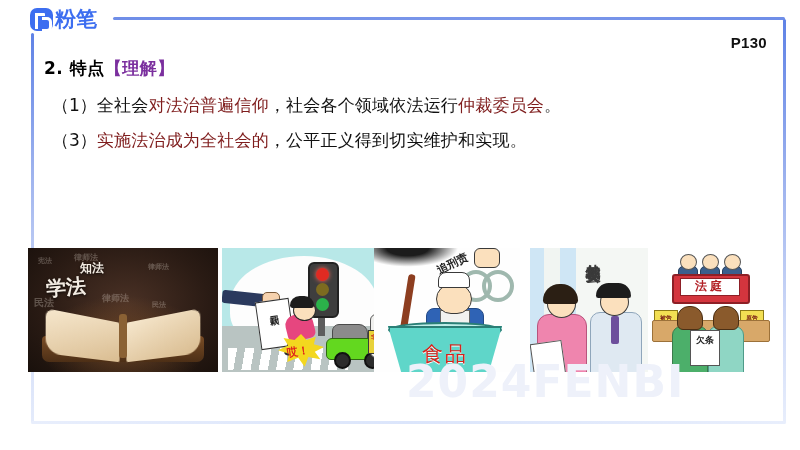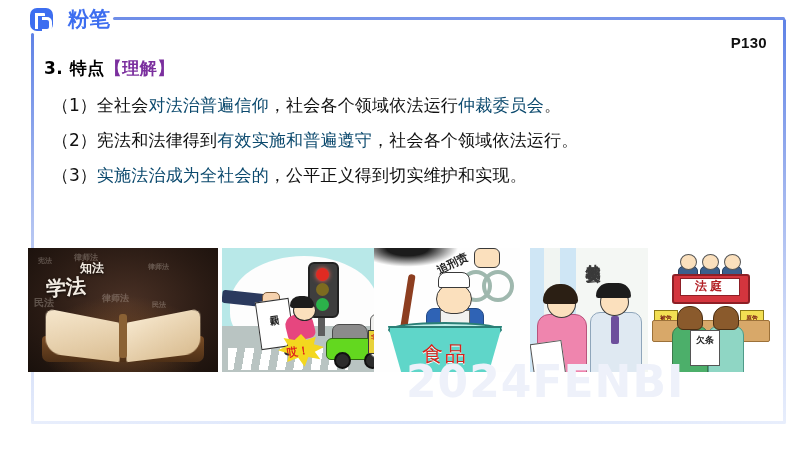--- a/index.html
+++ b/index.html
@@ -26,21 +26,21 @@
     background:linear-gradient(to bottom,#5f82e6 0%,#9db2ee 40%,#cfdaf7 75%,#e8eefc 100%);
     border-radius:2px;
   }
   .frame-bottom{
     position:absolute;left:31px;top:421px;width:755px;height:3px;
     background:linear-gradient(to right,#e8eefc,#dbe5fb 50%,#e8eefc);
     border-radius:2px;
   }
 
   
-  .logo{position:absolute;left:30px;top:8px;display:flex;align-items:flex-end;gap:15px;}
+  .logo{position:absolute;left:30px;top:8px;display:flex;align-items:flex-end;gap:2px;}
   .logo-mark{
     width:23px;height:23px;border-radius:7px;
     background:#3d6ef0;position:relative;flex:none;
   }
   .logo-mark::before{
     content:"";position:absolute;left:5px;top:5px;width:7px;height:13px;
     border-left:3px solid #fff;border-top:3px solid #fff;border-top-right-radius:1px;
   }
   .logo-mark::after{
     content:"";position:absolute;left:12px;top:9px;width:7px;height:9px;
@@ -69,21 +69,21 @@
   .heading .tag{color:#7b2f9e;}
 
   
   .lines{position:absolute;left:52px;top:88px;width:700px;}
   .line{
     font-size:17px;color:#111;line-height:35px;white-space:nowrap;
     font-family:"DejaVu Sans","Liberation Sans",sans-serif;
     letter-spacing:.2px;
   }
   .line .num{letter-spacing:0px;}
-  .red{color:#0c4a6e;}
+  .red{color:#7f1d1d;}
 
   
   .strip{position:absolute;left:28px;top:216px;width:742px;height:124px;margin-top:32px;}
   .pic{position:absolute;top:0;height:124px;overflow:hidden;}
 
   
   #pic-book{left:0;width:190px;
     background:
       radial-gradient(ellipse 120px 70px at 50% 78%, rgba(150,95,45,.55), rgba(0,0,0,0) 70%),
       radial-gradient(ellipse 150px 110px at 52% 45%, #4a3125 0%, #2a1b14 55%, #140d09 100%);
@@ -263,29 +263,26 @@
   <div class="frame-bottom"></div>
 
   <div class="logo">
     <div class="logo-mark"></div>
     <div class="logo-text">粉笔</div>
   </div>
 
   <div class="page-no">P130</div>
 
   <div class="heading">
-    <span>3. 特点</span><span class="tag">【理解】</span>
+    <span>2. 特点</span><span class="tag">【理解】</span>
   </div>
 
   <div class="lines">
     <div class="line">
       <span class="num">（1）</span><span>全社会</span><span class="red">对法治普遍信仰</span><span>，社会各个领域依法运行</span><span class="red">仲裁委员会</span><span>。</span>
-    </div>
-    <div class="line">
-      <span class="num">（2）</span><span>宪法和法律得到</span><span class="red">有效实施和普遍遵守</span><span>，社会各个领域依法运行。</span>
     </div>
     <div class="line">
       <span class="num">（3）</span><span class="red">实施法治成为全社会的</span><span>，公平正义得到切实维护和实现。</span>
     </div>
   </div>
 
   <div class="strip">
 
     <div class="pic" id="pic-book">
       <div class="bk-faint" style="left:10px;top:8px;font-size:7px;">宪法</div>

